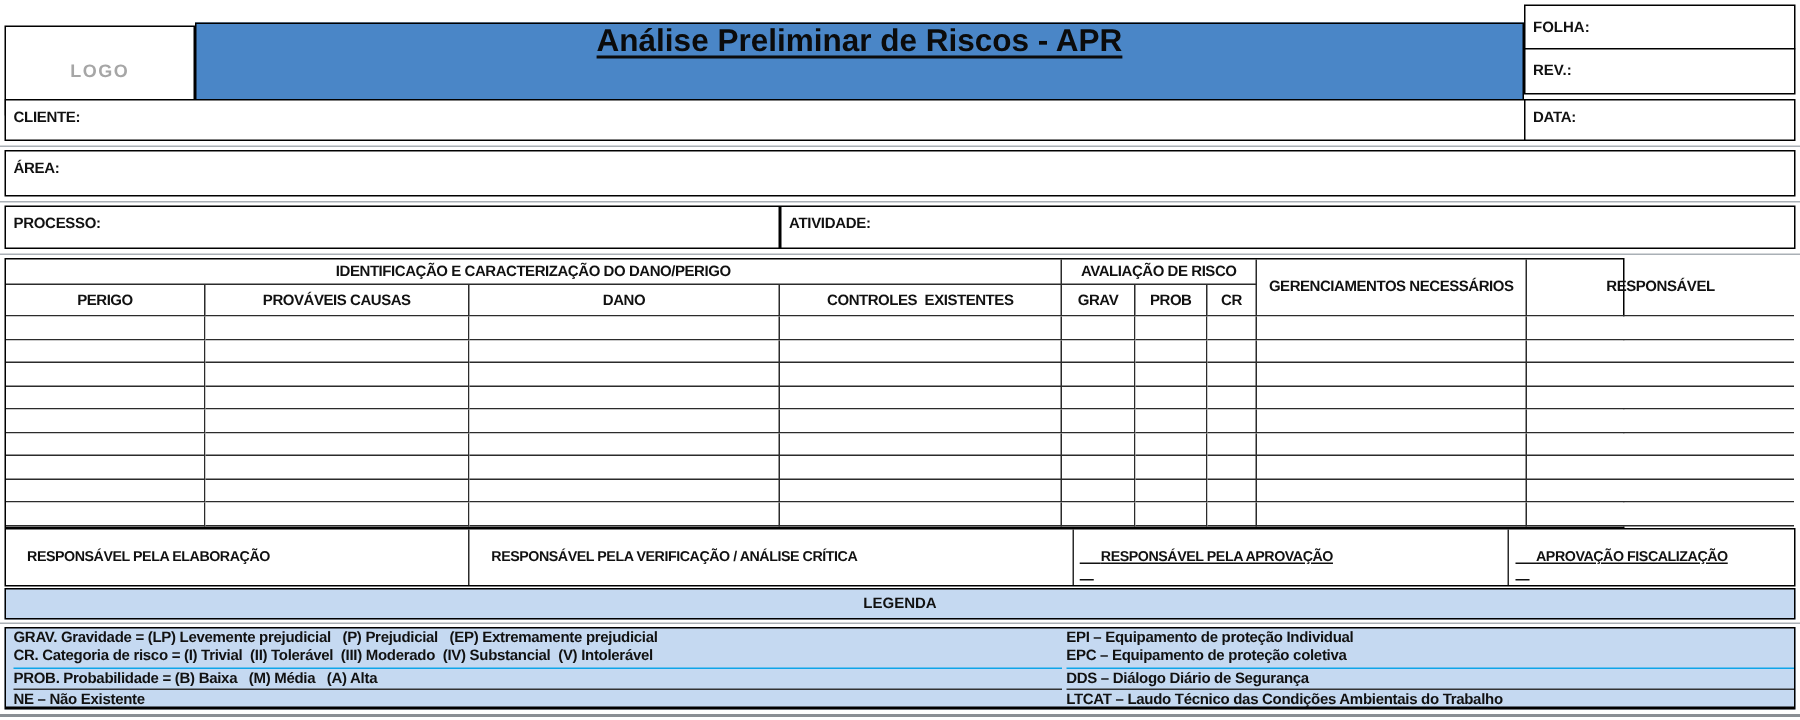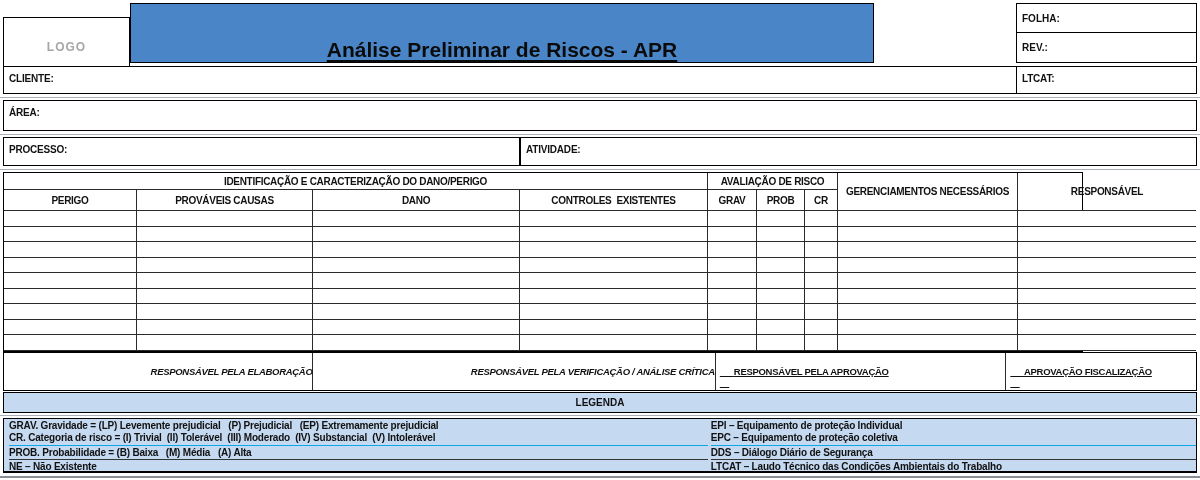--- a/index.html
+++ b/index.html
@@ -3,22 +3,22 @@
 <meta charset="utf-8">
 <style>
   html,body{margin:0;padding:0;background:#fff;}
   #stage{position:relative;width:1200px;height:480px;background:#ffffff;overflow:hidden;
          font-family:"Liberation Sans","DejaVu Sans",sans-serif;font-weight:bold;color:#111;}
   .band{position:absolute;box-sizing:border-box;border:1.5px solid #000;background:#fff;}
   .hairline{position:absolute;left:0;width:1200px;height:1px;background:#aab0b6;}
   
   #logo-box{left:3px;top:17px;width:127px;height:60px;display:flex;align-items:center;justify-content:center;}
   #logo-box span{color:var(--logogray,#a6a6a6);font-size:12px;letter-spacing:1px;}
-  #title-band{left:130px;top:3px;width:744px;height:60px;background:var(--blue,#4A86C7);
-              display:flex;align-items:flex-end;justify-content:center;}
+  #title-band{left:130px;top:15px;width:886px;height:60px;background:var(--blue,#4A86C7);
+              display:flex;align-items:flex-start;justify-content:center;}
   #title-band .ttl{font-size:21px;color:#0b0b0b;text-decoration:underline;text-decoration-thickness:2px;
                    text-underline-offset:3px;white-space:pre;}
   .meta-cell{display:flex;align-items:center;padding-left:5px;font-size:10px;}
   #folha-cell{left:1016px;top:3px;width:181px;height:30px;}
   #rev-cell{left:1016px;top:32px;width:181px;height:31px;}
   
   .field{padding:6px 0 0 5px;font-size:10px;letter-spacing:-0.2px;}
   #cliente-cell{left:3px;top:66px;width:1067px;height:28px;}
   #data-cell{left:1016px;top:66px;width:181px;height:28px;}
   #area-cell{left:3px;top:100px;width:1194px;height:31px;}
@@ -34,21 +34,21 @@
   .gh-aval{grid-column:5 / span 3;}
   .gh-ger{grid-column:8;grid-row:1 / span 2;}
   .gh-resp{grid-column:9;grid-row:1 / span 2;border-right:none !important;}
   .bcell{background:#fff;}
   .bcell.c8{border-right:none !important;}
   
   #sig-row{left:3px;top:352px;width:1194px;height:39px;display:flex;}
   #sig-row > div{box-sizing:border-box;border-right:1px solid #2b2b2b;font-size:9.5px;
                  letter-spacing:-0.3px;padding-top:2px;white-space:pre;}
   #sig-row > div:last-child{border-right:none;}
-  .sig-center{text-align:right;font-style:italic;}
+  .sig-center{text-align:left;}
   .sig-left{padding-left:4px;text-decoration:underline;}
   
   #legenda-band{left:3px;top:392px;width:1194px;height:21px;background:var(--lightblue,#C5D9F1);
                 display:flex;align-items:center;justify-content:center;font-size:10px;}
   #legend-box{left:3px;top:418px;width:1194px;height:55px;background:var(--lightblue,#C5D9F1);
               border-bottom-width:2.5px;display:flex;}
   .leg-col{box-sizing:border-box;font-size:10px;letter-spacing:-0.2px;}
   .leg-col .lr{box-sizing:border-box;white-space:pre;}
   .leg-col .r1{height:25px;padding-top:1px;line-height:12px;}
   .leg-col .r2{height:14px;border-top:1px solid #0ea5e9;line-height:13px;}
@@ -72,21 +72,21 @@
     <span>FOLHA:</span>
   </div>
   <div class="band meta-cell" id="rev-cell">
     <span>REV.:</span>
   </div>
 
   <div class="band field" id="cliente-cell">
     <span>CLIENTE:</span>
   </div>
   <div class="band field" id="data-cell">
-    <span>LTCAT:</span>
+    <span>DATA:</span>
   </div>
   <div class="hairline" style="top:97px"></div>
   <div class="band field" id="area-cell">
     <span>ÁREA:</span>
   </div>
   <div class="hairline" style="top:134px"></div>
   <div class="band field" id="processo-cell">
     <span>PROCESSO:</span>
   </div>
   <div class="band field" id="atividade-cell">

